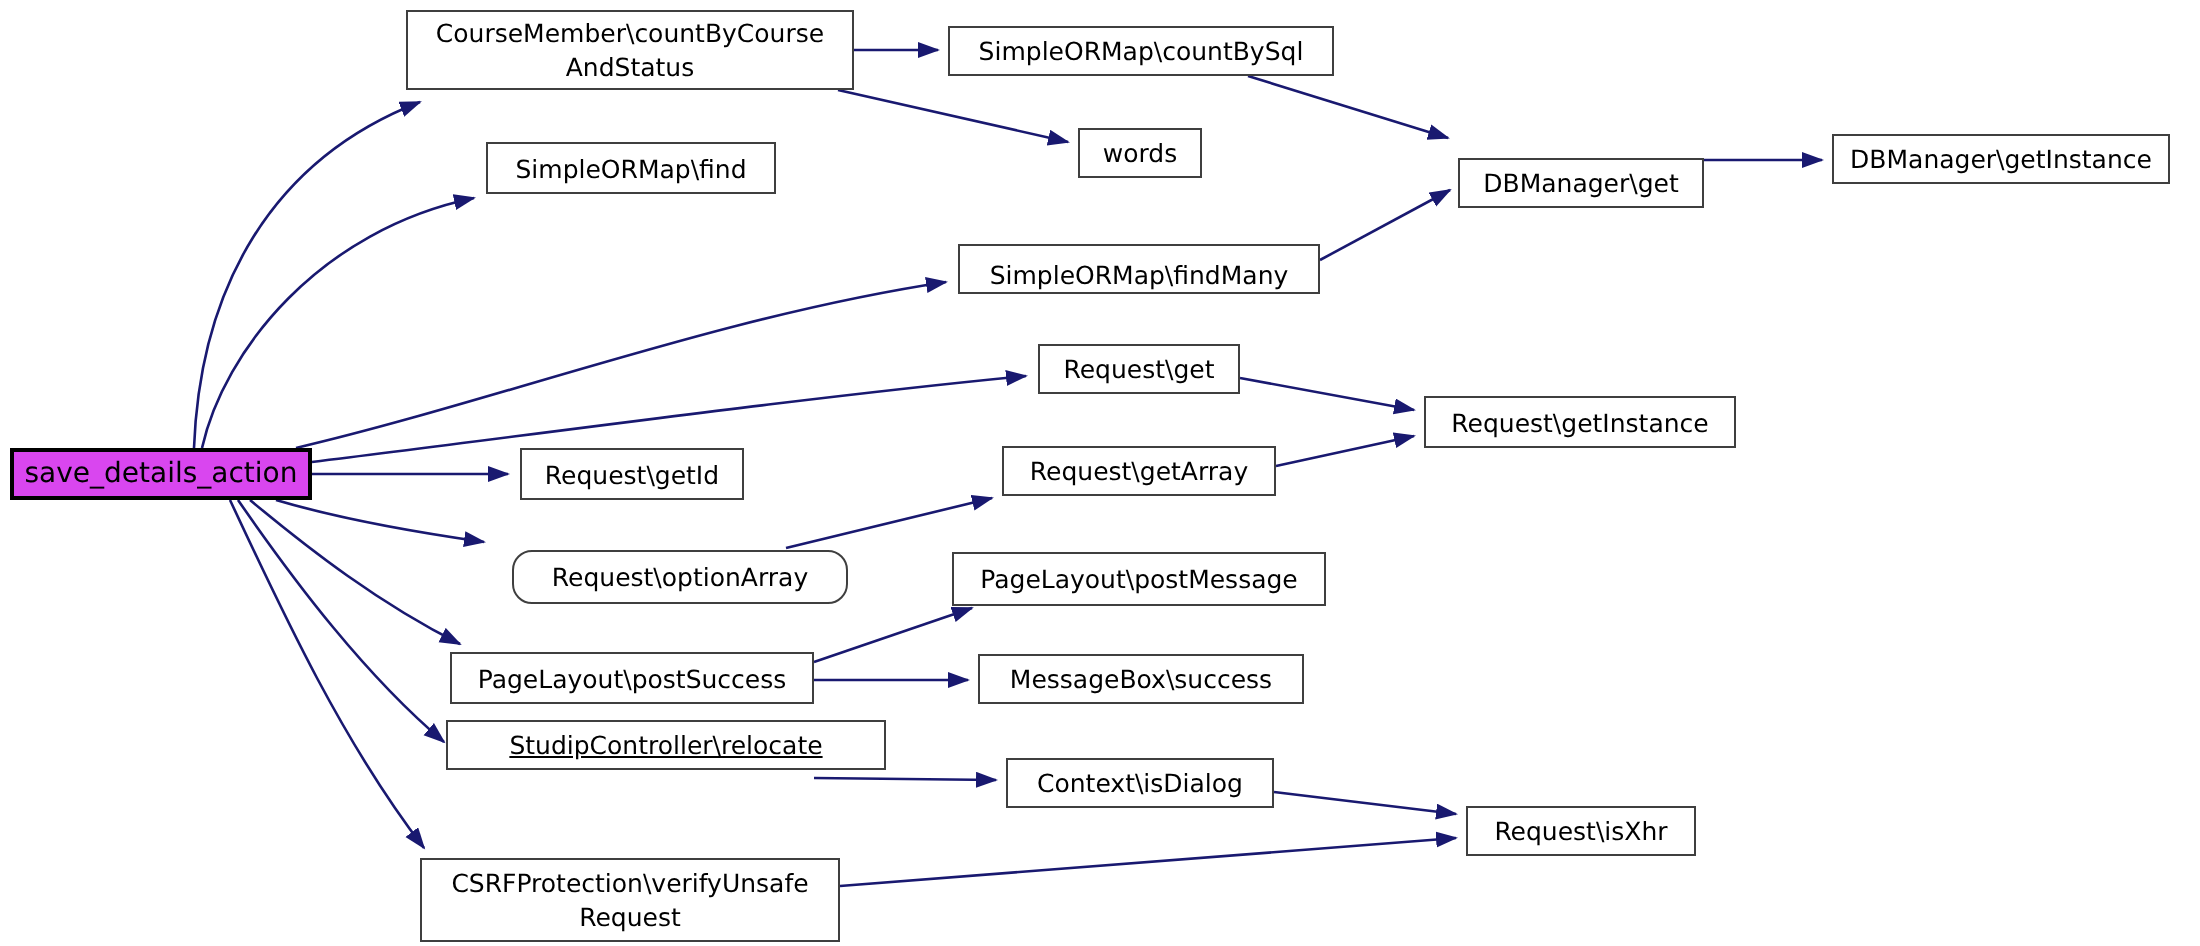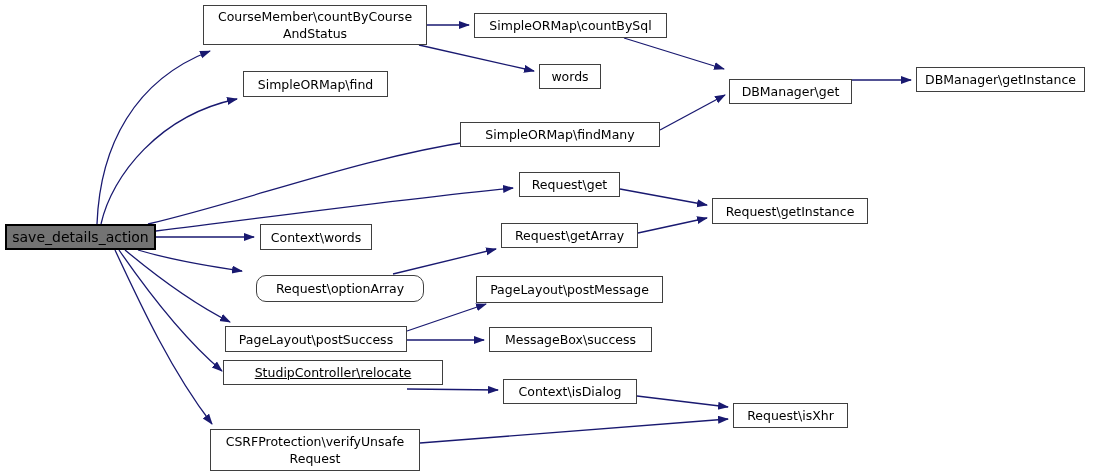--- a/index.html
+++ b/index.html
@@ -26,21 +26,21 @@
     align-items: center;
     justify-content: center;
     text-align: center;
     font-size: 12.5px;
     line-height: 17px;
     color: #000000;
     white-space: nowrap;
     cursor: pointer;
   }
   .node.highlight {
-    background: #737373;
+    background: #d946ef;
     border: 2px solid #000000;
     font-size: 14px;
   }
   .node .line { pointer-events: none; }
 </style>
 </head>
 <body>
 
 <div class="graph-wrap">
   <svg class="edges" viewBox="0 0 1100 473" xmlns="http://www.w3.org/2000/svg">
@@ -90,31 +90,31 @@
       </div>
       <div class="node" style="left: 243px; top: 71px; width: 145px; height: 26px;">
         <div class="line">SimpleORMap\find</div>
       </div>
       <div class="node" style="left: 729px; top: 67px; width: 123px; height: 25px; margin-top: 12px;">
         <div class="line">DBManager\get</div>
       </div>
       <div class="node" style="left: 916px; top: 67px; width: 169px; height: 25px;">
         <div class="line">DBManager\getInstance</div>
       </div>
-      <div class="node" style="left: 460px; top: 122px; width: 200px; height: 25px;">
+      <div class="node" style="left: 479px; top: 122px; width: 181px; height: 25px; justify-content: flex-end;">
         <div class="line">SimpleORMap\findMany</div>
       </div>
       <div class="node" style="left: 519px; top: 172px; width: 101px; height: 25px;">
         <div class="line">Request\get</div>
       </div>
       <div class="node" style="left: 712px; top: 198px; width: 156px; height: 26px;">
         <div class="line">Request\getInstance</div>
       </div>
       <div class="node" style="left: 260px; top: 224px; width: 112px; height: 26px;">
-        <div class="line">Context\words</div>
+        <div class="line">Request\getId</div>
       </div>
       <div class="node" style="left: 501px; top: 223px; width: 137px; height: 25px;">
         <div class="line">Request\getArray</div>
       </div>
       <div class="node" style="left: 256px; top: 275px; width: 168px; height: 27px; border-radius: 10px;">
         <div class="line">Request\optionArray</div>
       </div>
       <div class="node" style="left: 476px; top: 276px; width: 187px; height: 27px;">
         <div class="line">PageLayout\postMessage</div>
       </div>

